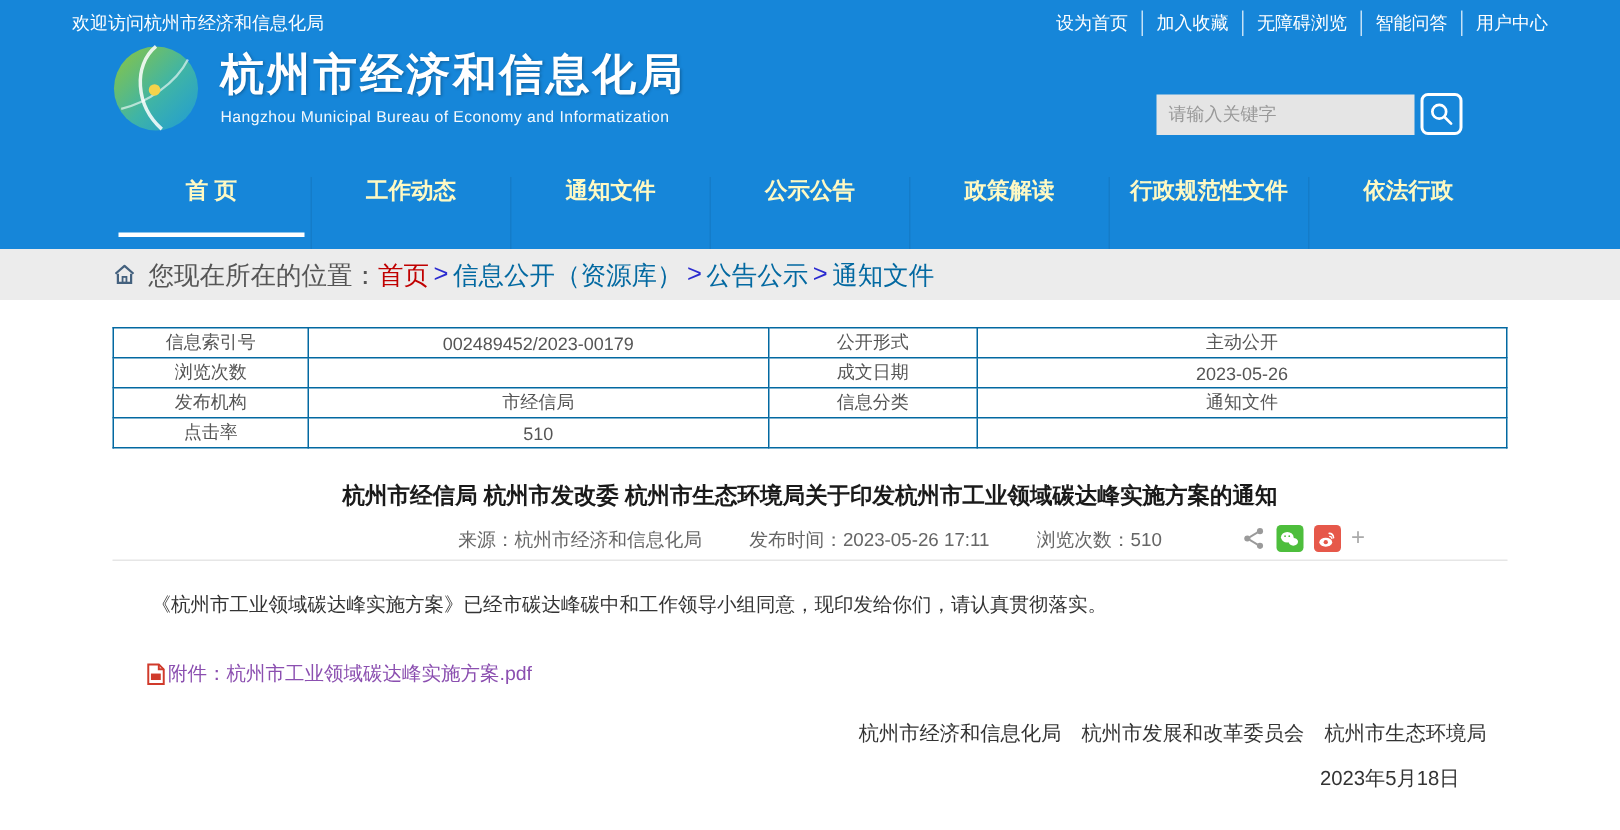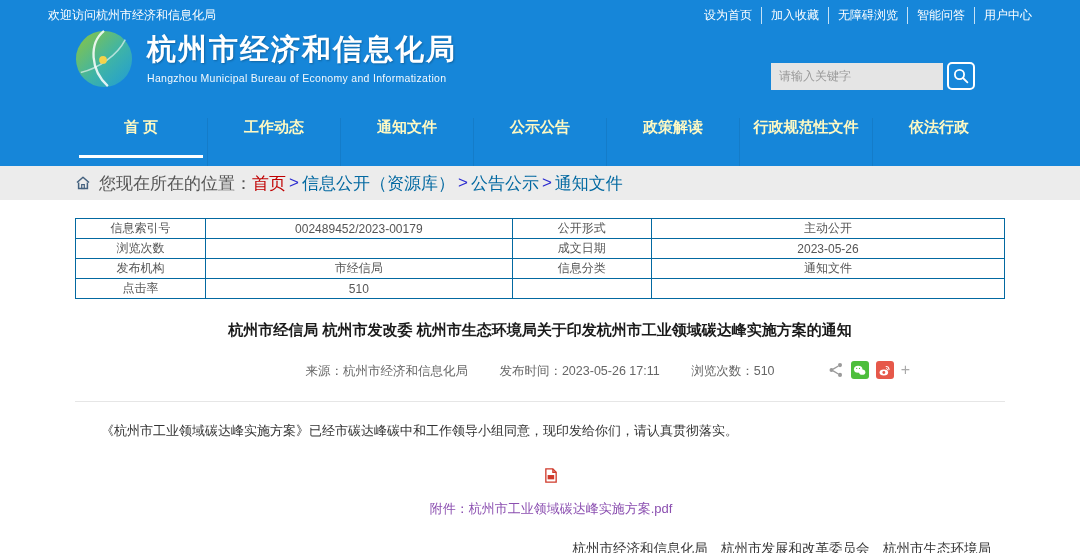--- a/index.html
+++ b/index.html
@@ -107,44 +107,43 @@
   td.c3 { width: 15%; }
   td.c4 { width: 38%; }
 
   .article-title {
     margin-top: 22px;
     text-align: center;
     font-size: 15px; font-weight: bold; color: #1a1a1a;
   }
   .article-meta {
     position: relative;
-    margin-top: 23px;
+    margin-top: 12px;
     text-align: center;
     font-size: 12.5px; color: #666;
-    padding-bottom: 21px;
+    padding-bottom: 4px;
     border-bottom: 1px solid #e6e6e6;
   }
   .article-meta .meta-piece { margin: 0 14px; }
   .share-box {
     position: absolute; right: 95px; top: -2px;
     display: flex; align-items: center; gap: 7px;
   }
   .share-ic { width: 18px; height: 18px; border-radius: 3px; display: flex; align-items: center; justify-content: center; cursor: pointer; }
   .share-ic.wechat { background: #4dbe3c; }
   .share-ic.weibo  { background: #e6584a; }
   .share-plus { color: #aaa; font-size: 16px; cursor: pointer; }
 
   .article-body { margin-top: 16px; font-size: 13px; color: #333; line-height: 2; }
   .para-indent { text-indent: 2em; }
 
   .attachment {
     margin-top: 24px; margin-left: 22px;
-    display: flex; align-items: center; gap: 17px;
+    display: flex; align-items: center; gap: 1px;
     font-size: 13px;
-    flex-direction: column;
   }
   .attachment a { color: #8b4fb0; text-decoration: none; cursor: pointer; }
 
   .signature { margin-top: 22px; text-align: right; padding-right: 14px; font-size: 13.5px; color: #333; }
   .sig-date  { margin-top: 12px; text-align: right; padding-right: 32px; font-size: 13.5px; color: #333; }
 </style>
 </head>
 <body>
 
 <div class="blue-area">

